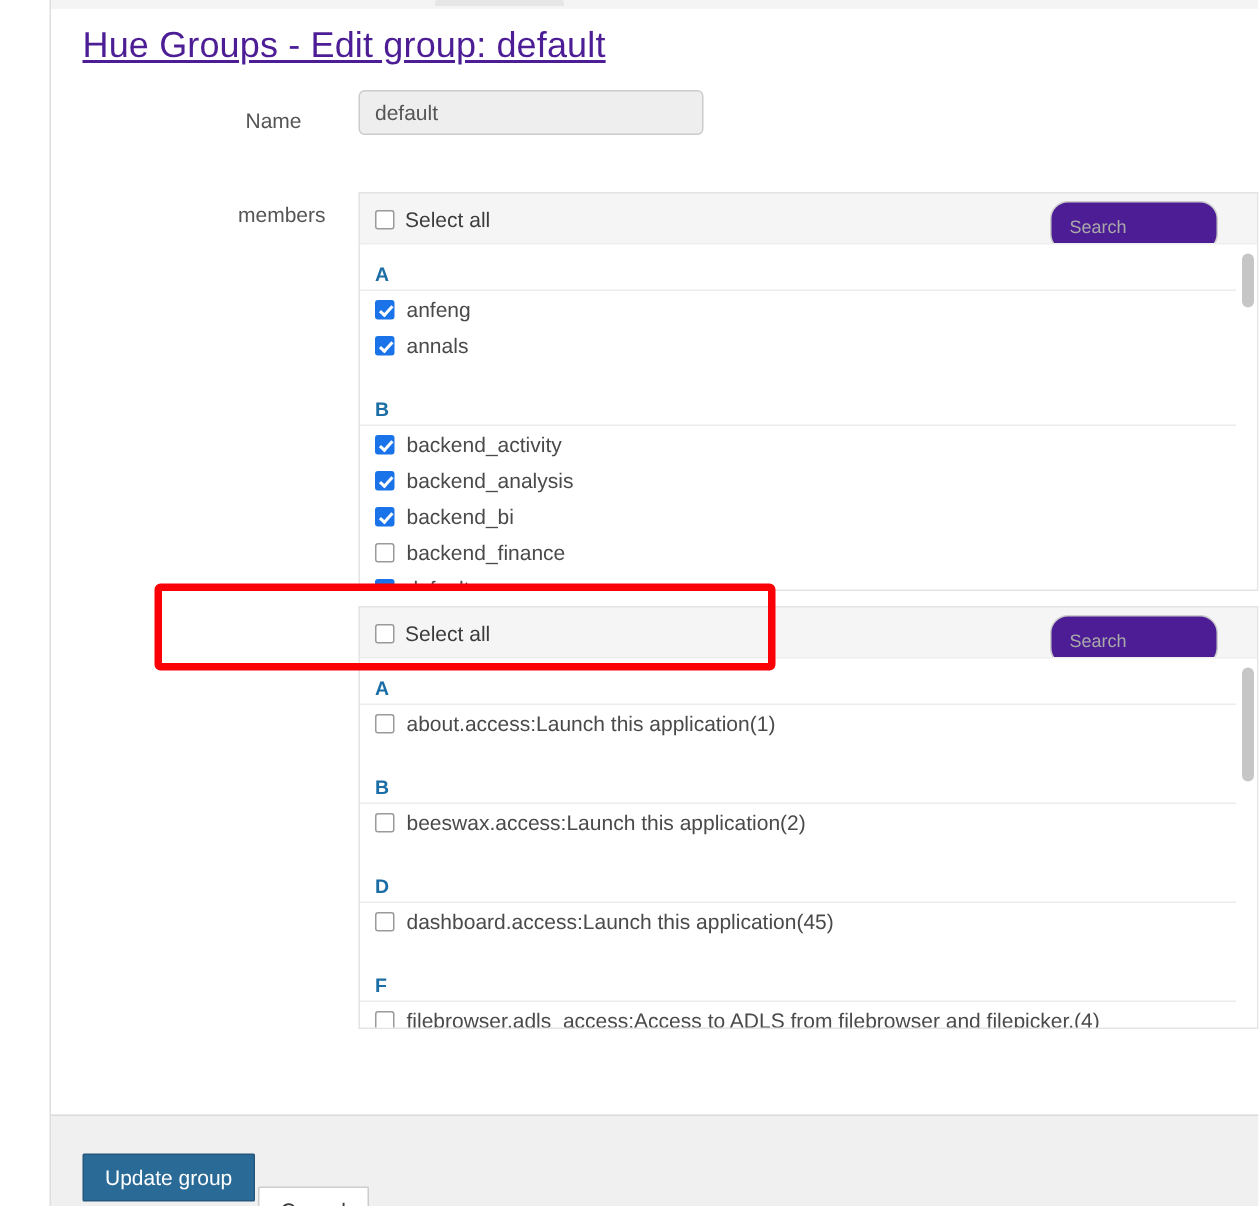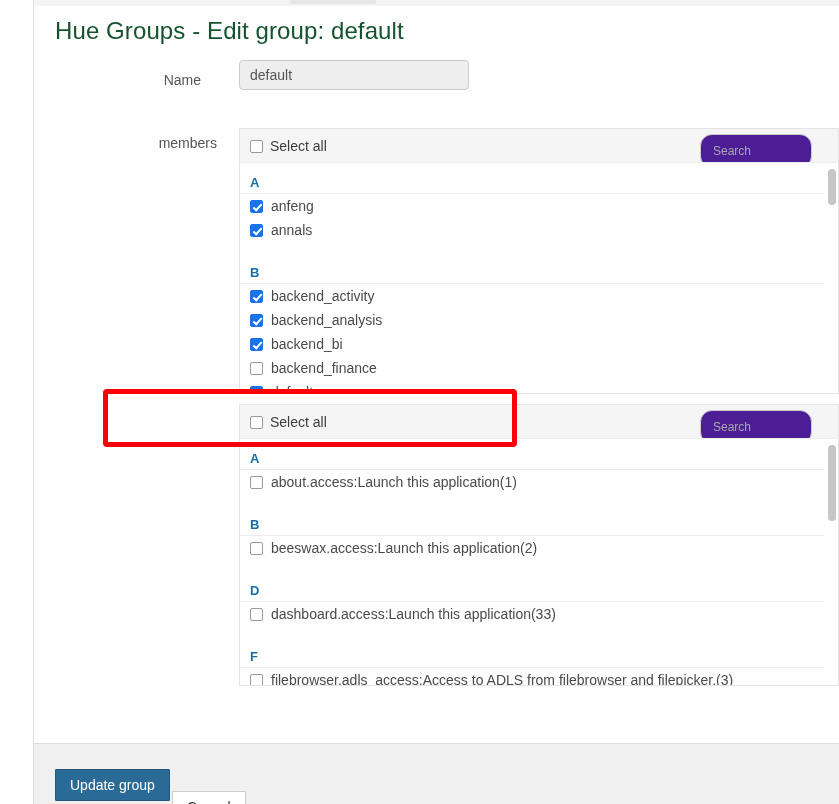--- a/index.html
+++ b/index.html
@@ -49,23 +49,24 @@
     height: 798px;
     background: #ffffff;
   }
 
   
   .page-title {
     position: absolute;
     left: 21px;
     top: 11px;
     font-size: 24px;
-    color: #14532d;
+    color: #4c1d95;
     letter-spacing: .1px;
     white-space: nowrap;
+    text-decoration: underline;
   }
 
   
   .form-row {
     position: absolute;
     left: 0;
   }
   .row-label {
     position: absolute;
     width: 167px;
@@ -357,27 +358,27 @@
               <div class="grp-gap"></div>
               <div class="grp-letter">B</div>
               <div class="lw-item">
                 <span class="cb"></span>
                 <span>beeswax.access:Launch this application(2)</span>
               </div>
               <div class="grp-gap"></div>
               <div class="grp-letter">D</div>
               <div class="lw-item">
                 <span class="cb"></span>
-                <span>dashboard.access:Launch this application(33)</span>
+                <span>dashboard.access:Launch this application(45)</span>
               </div>
               <div class="grp-gap"></div>
               <div class="grp-letter">F</div>
               <div class="lw-item">
                 <span class="cb"></span>
-                <span>filebrowser.adls_access:Access to ADLS from filebrowser and filepicker.(3)</span>
+                <span>filebrowser.adls_access:Access to ADLS from filebrowser and filepicker.(4)</span>
               </div>
             </div>
           <div class="lw-scrolltrack">
             <div class="lw-thumb" style="top:4px;height:76px;"></div>
           </div>
         </div>
       </div>
     </div>
 
   </div>

